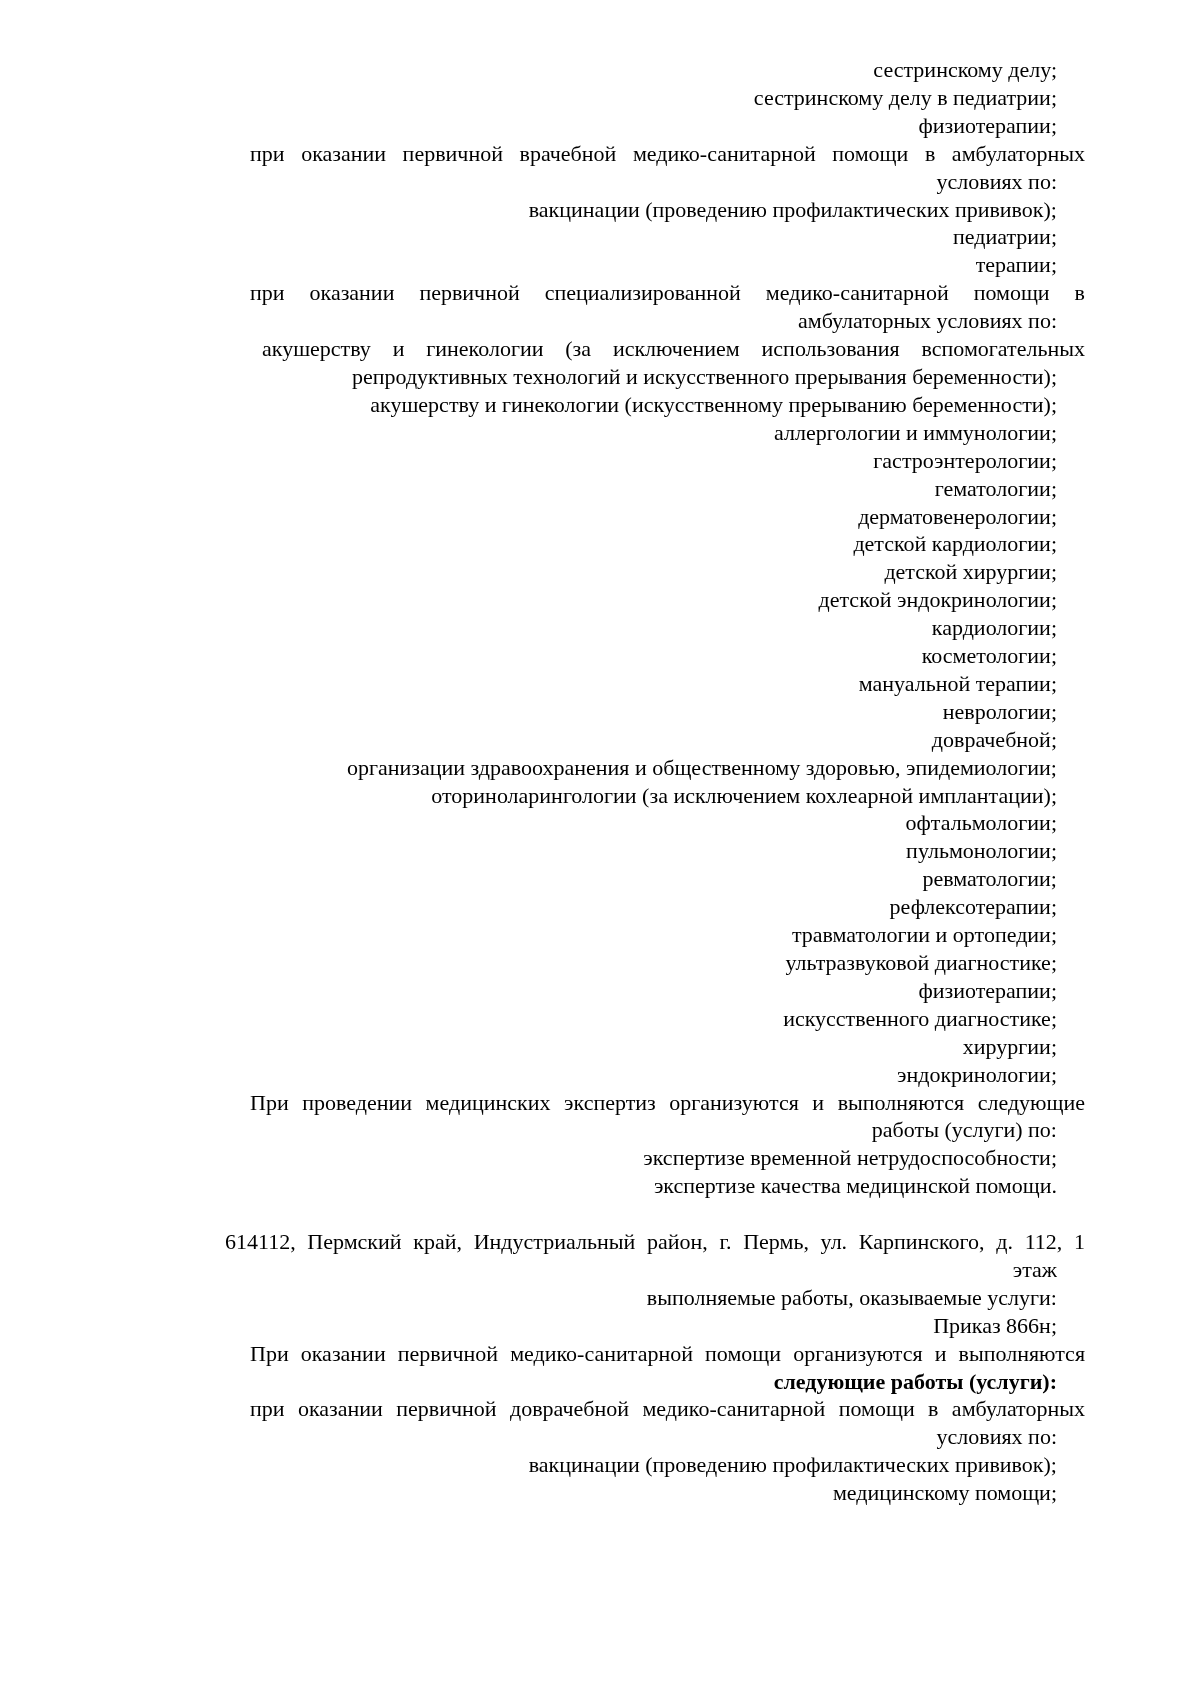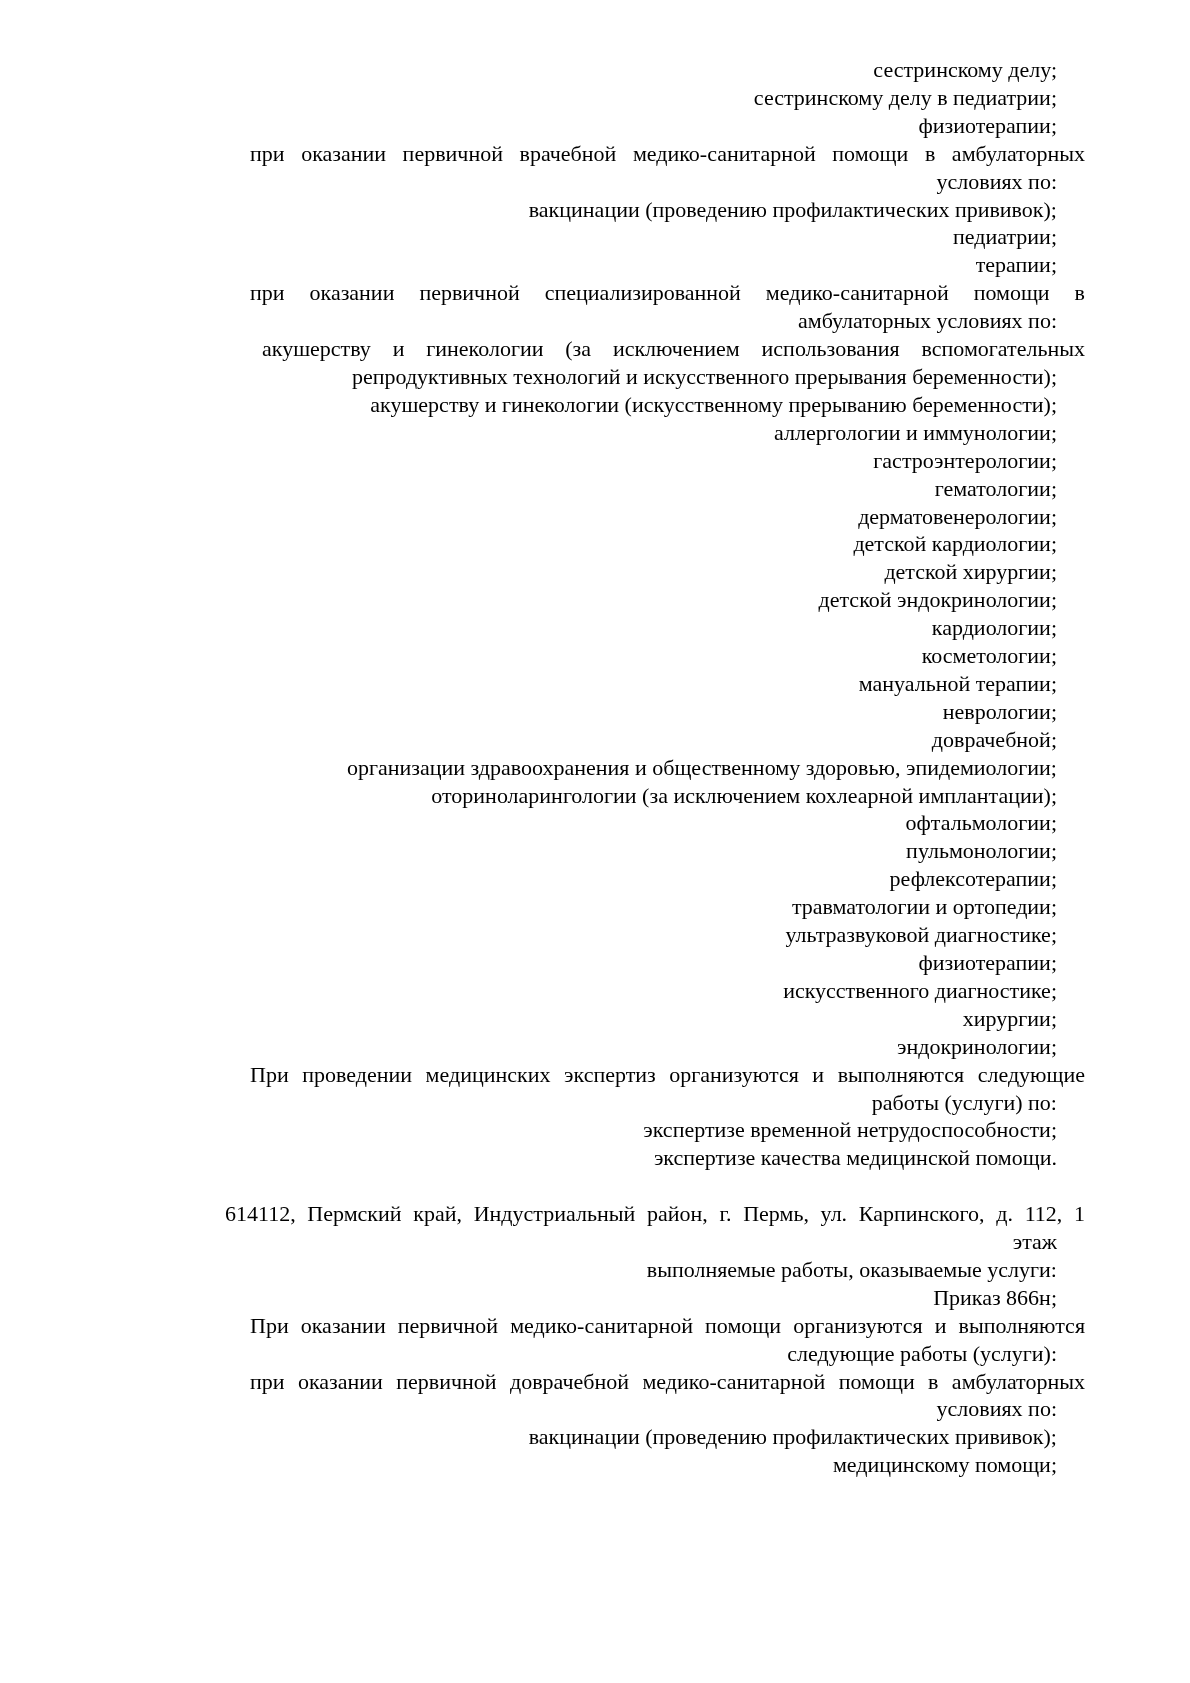--- a/index.html
+++ b/index.html
@@ -31,21 +31,21 @@
   }
   .just {
     text-align: justify;
     text-align-last: justify;
     margin-left: 28px;
   }
   .ind-margin { padding-left: 0; }
   .ind-para   { padding-left: 25px; }
   .ind-list   { padding-left: 37px; }
   .ind-expert { padding-left: 30px; }
-  .ind-cont   { padding-left: 21px; }
+  .ind-cont   { padding-left: 21px; font-weight: bold; }
 </style>
 </head>
 <body>
 
 <div class="page">
   <div class="doc-body">
       <div class="line ind-list">сестринскому делу;</div>
       <div class="line ind-list">сестринскому делу в педиатрии;</div>
       <div class="line ind-list">физиотерапии;</div>
       <div class="line ind-para just">при оказании первичной врачебной медико-санитарной помощи в амбулаторных</div>
@@ -67,20 +67,21 @@
       <div class="line ind-list">детской эндокринологии;</div>
       <div class="line ind-list">кардиологии;</div>
       <div class="line ind-list">косметологии;</div>
       <div class="line ind-list">мануальной терапии;</div>
       <div class="line ind-list">неврологии;</div>
       <div class="line ind-list">доврачебной;</div>
       <div class="line ind-list">организации здравоохранения и общественному здоровью, эпидемиологии;</div>
       <div class="line ind-list">оториноларингологии (за исключением кохлеарной имплантации);</div>
       <div class="line ind-list">офтальмологии;</div>
       <div class="line ind-list">пульмонологии;</div>
+      <div class="line ind-list">ревматологии;</div>
       <div class="line ind-list">рефлексотерапии;</div>
       <div class="line ind-list">травматологии и ортопедии;</div>
       <div class="line ind-list">ультразвуковой диагностике;</div>
       <div class="line ind-list">физиотерапии;</div>
       <div class="line ind-list">искусственного диагностике;</div>
       <div class="line ind-list">хирургии;</div>
       <div class="line ind-list">эндокринологии;</div>
       <div class="line ind-para just">При проведении медицинских экспертиз организуются и выполняются следующие</div>
       <div class="line ind-margin">работы (услуги) по:</div>
       <div class="line ind-expert">экспертизе временной нетрудоспособности;</div>

